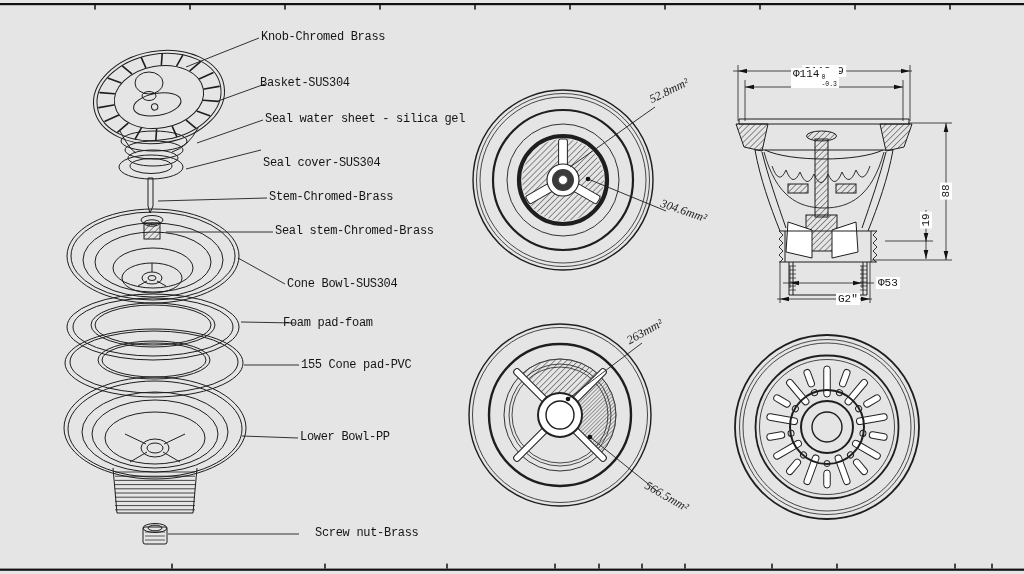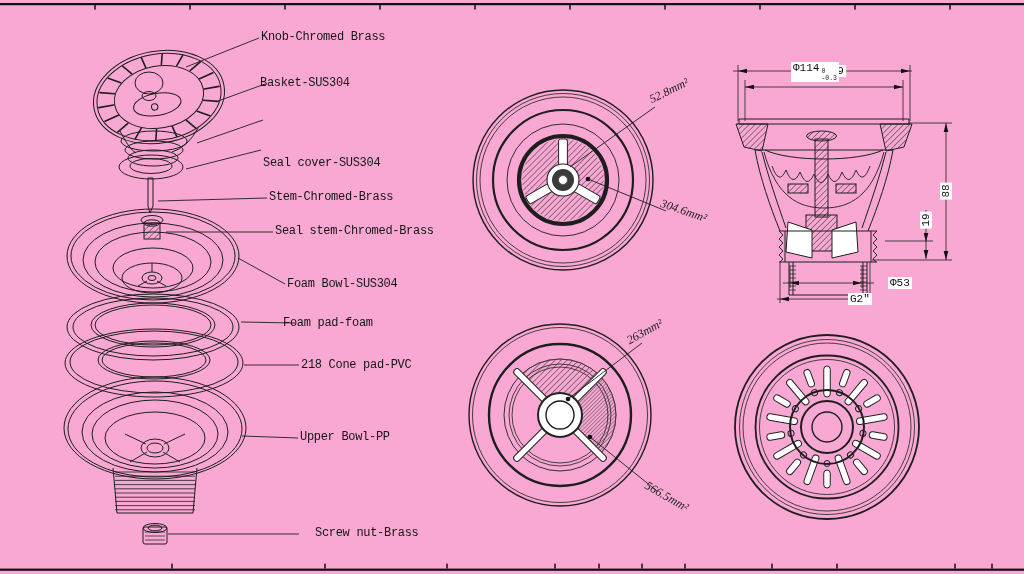--- a/index.html
+++ b/index.html
@@ -1,26 +1,26 @@
 <!DOCTYPE html>
 <html><head>
 <meta charset="utf-8">
 <style>
   html,body{margin:0;padding:0;background:#fff;}
-  #sheet{position:relative;width:1024px;height:574px;background:#f9a8d4;overflow:hidden;
+  #sheet{position:relative;width:1024px;height:574px;background:#e5e5e5;overflow:hidden;
          font-family:"Liberation Mono", monospace;color:#161616;}
   #art{position:absolute;left:0;top:0;}
   .lbl{position:absolute;font:12px/13px "Liberation Mono", monospace;letter-spacing:-0.3px;
        white-space:nowrap;color:#141414;}
   .ann{position:absolute;font:italic 12px/13px "Liberation Serif", serif;white-space:nowrap;color:#222;}
   .dim{position:absolute;font:11px/12px "Liberation Mono", monospace;white-space:nowrap;
        color:#141414;background:#fff;padding:0 2px;}
   .ctr{transform:translate(-50%,-50%);}
   .vctr{transform:translate(-50%,-50%) rotate(-90deg);}
-  .lft{transform:translate(0,-50%);margin-left:12px;}
+  .lft{transform:translate(0,-50%);}
   .tol{display:inline-flex;flex-direction:column;font-size:6.5px;line-height:6.5px;
        vertical-align:-2px;margin-left:2px;letter-spacing:0;}
 </style>
 </head>
 <body>
 
 <div id="sheet">
 
 <svg id="art" width="1024" height="574" viewBox="0 0 1024 574">
   <defs>
@@ -378,36 +378,37 @@
           </g>
       <circle cx="827" cy="427" r="37" stroke-width="2"></circle>
       <circle cx="827" cy="427" r="26" stroke-width="2"></circle>
       <circle cx="827" cy="427" r="15" stroke-width="1.4"></circle>
     </g>
   </g>
 </svg>
 
   <div class="lbl" style="left:261px;top:31px">Knob-Chromed Brass</div>
   <div class="lbl" style="left:260px;top:77px">Basket-SUS304</div>
+  <div class="lbl" style="left:265px;top:113px">Seal water sheet - silica gel</div>
   <div class="lbl" style="left:263px;top:157px">Seal cover-SUS304</div>
   <div class="lbl" style="left:269px;top:191px">Stem-Chromed-Brass</div>
   <div class="lbl" style="left:275px;top:225px">Seal stem-Chromed-Brass</div>
-  <div class="lbl" style="left:287px;top:278px">Foam Bowl-SUS304</div>
+  <div class="lbl" style="left:287px;top:278px">Cone Bowl-SUS304</div>
   <div class="lbl" style="left:283px;top:317px">Foam pad-foam</div>
-  <div class="lbl" style="left:301px;top:359px">218 Cone pad-PVC</div>
-  <div class="lbl" style="left:300px;top:431px">Upper Bowl-PP</div>
+  <div class="lbl" style="left:301px;top:359px">155 Cone pad-PVC</div>
+  <div class="lbl" style="left:300px;top:431px">Lower Bowl-PP</div>
   <div class="lbl" style="left:315px;top:527px">Screw nut-Brass</div>
 
   <div class="ann" style="left:653px;top:93px;transform:rotate(-26deg);transform-origin:0 100%">52.8mm²</div>
   <div class="ann" style="left:663px;top:197px;transform:rotate(19deg);transform-origin:0 0">304.6mm²</div>
   <div class="ann" style="left:631px;top:334px;transform:rotate(-29deg);transform-origin:0 100%">263mm²</div>
   <div class="ann" style="left:649px;top:479px;transform:rotate(30deg);transform-origin:0 0">566.5mm²</div>
 
   <div class="dim ctr" style="left:824px;top:71px">Φ118.9</div>
-  <div class="dim ctr" style="left:815px;top:72px">
+  <div class="dim ctr" style="left:815px;top:78px">
     <span>Φ114</span><span class="tol">
         <span>0</span>
         <span>-0.3</span>
       </span>
   </div>
   <div class="dim vctr" style="left:946px;top:191px">88</div>
   <div class="dim vctr" style="left:926px;top:220px">19</div>
   <div class="dim lft" style="left:876px;top:283px">Φ53</div>
   <div class="dim lft" style="left:836px;top:299px">G2″</div>
 </div>

